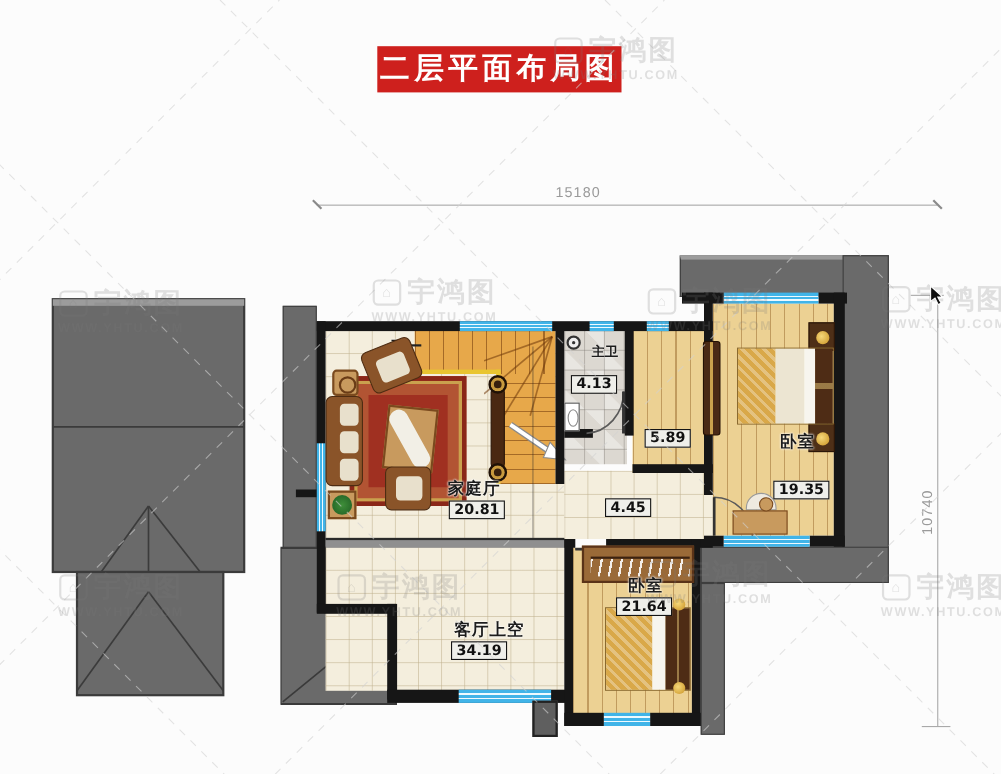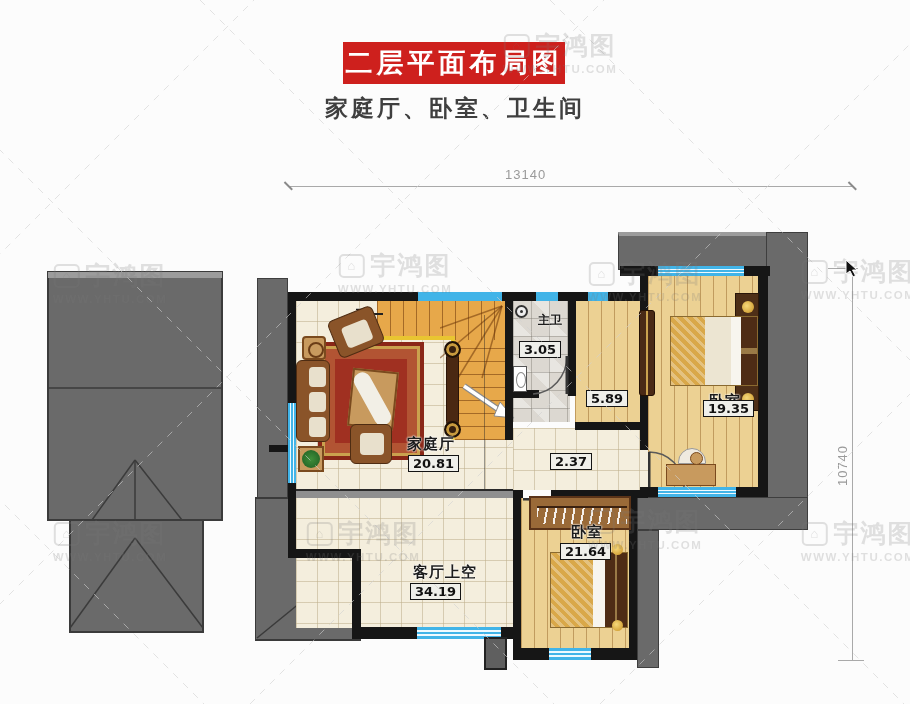--- a/index.html
+++ b/index.html
@@ -80,26 +80,25 @@
   .wm-site{font-size:11.5px;font-weight:700;letter-spacing:1.5px;margin-top:1px;}
   .overlay{position:absolute;left:0;top:0;z-index:35;pointer-events:none;}
   .zc{z-index:45;}
 </style>
 </head>
 <body>
 
 <div id="canvas">
 
   <div class="banner">二层平面布局图</div>
-  <div class="subtitle">家庭厅、卧室、卫生间</div>
 
   <div class="dimline" style="left:288px;top:186px;width:564px;height:1px;"></div>
   <div class="dimtick" style="left:283px;top:185px;"></div>
   <div class="dimtick" style="left:847px;top:185px;"></div>
-  <div class="dimtext" style="left:505px;top:167px;">13140</div>
+  <div class="dimtext" style="left:505px;top:167px;">15180</div>
 
   <div class="dimline" style="left:852px;top:268px;width:1px;height:392px;"></div>
   <div class="dimline" style="left:828px;top:268px;width:30px;height:1px;"></div>
   <div class="dimline" style="left:838px;top:660px;width:26px;height:1px;"></div>
   <div class="dimtext" style="left:822px;top:458px;transform:rotate(-90deg);">10740</div>
 
   <svg class="abs" style="left:45px;top:270px;" width="180" height="375">
     <rect x="3" y="2" width="174" height="248" fill="#6a6a6a" stroke="#3b3b3b" stroke-width="2"></rect>
     <rect x="3" y="2" width="174" height="6" fill="#9c9c9c"></rect>
     <line x1="3" y1="118" x2="177" y2="118" stroke="#3b3b3b" stroke-width="1.5"></line>
@@ -254,25 +253,25 @@
     <div class="quilt" style="width:42px;"></div>
     <div class="white" style="width:12px;"></div>
     <div class="pillows" style="flex:1;background-image:linear-gradient(90deg,transparent 46%,rgba(230,200,120,.5) 46% 54%,transparent 54%);"></div>
   </div>
   <div class="gold-dot" style="left:612px;top:544px;width:11px;height:11px;"></div>
   <div class="gold-dot" style="left:612px;top:620px;width:11px;height:11px;"></div>
 
   <div class="label" style="left:407px;top:435px;">家庭厅</div>
   <div class="areabox" style="left:408px;top:455px;">20.81</div>
   <div class="small-label" style="left:538px;top:312px;">主卫</div>
-  <div class="areabox" style="left:519px;top:341px;">3.05</div>
+  <div class="areabox" style="left:519px;top:341px;">4.13</div>
   <div class="areabox" style="left:586px;top:390px;">5.89</div>
-  <div class="areabox" style="left:550px;top:453px;">2.37</div>
+  <div class="areabox" style="left:550px;top:453px;">4.45</div>
   <div class="label" style="left:709px;top:392px;">卧室</div>
-  <div class="areabox" style="left:703px;top:400px;">19.35</div>
+  <div class="areabox" style="left:703px;top:437px;">19.35</div>
   <div class="label" style="left:571px;top:523px;">卧室</div>
   <div class="areabox" style="left:560px;top:543px;">21.64</div>
   <div class="label" style="left:413px;top:563px;">客厅上空</div>
   <div class="areabox" style="left:410px;top:583px;">34.19</div>
 
   <svg class="overlay" width="910" height="704">
     <g stroke="#d2d2d2" stroke-width="1" stroke-dasharray="7 7" opacity="0.6">
       <line x1="-500" y1="0" x2="204" y2="704"></line>
       <line x1="-150" y1="0" x2="554" y2="704"></line>
       <line x1="200" y1="0" x2="904" y2="704"></line>

